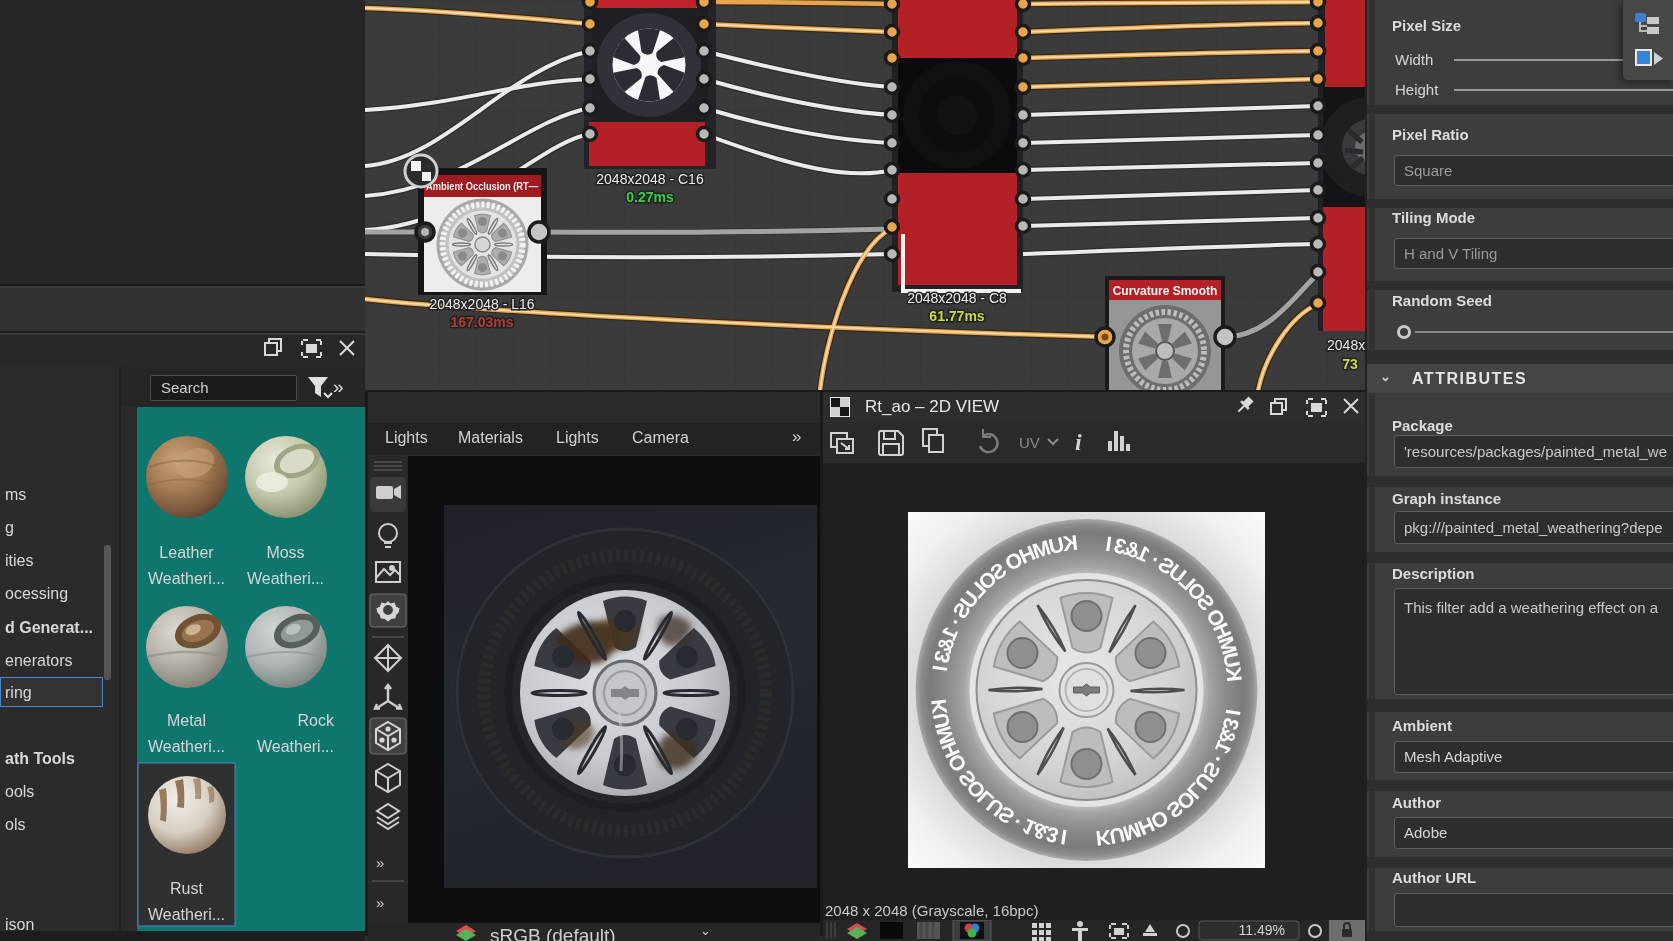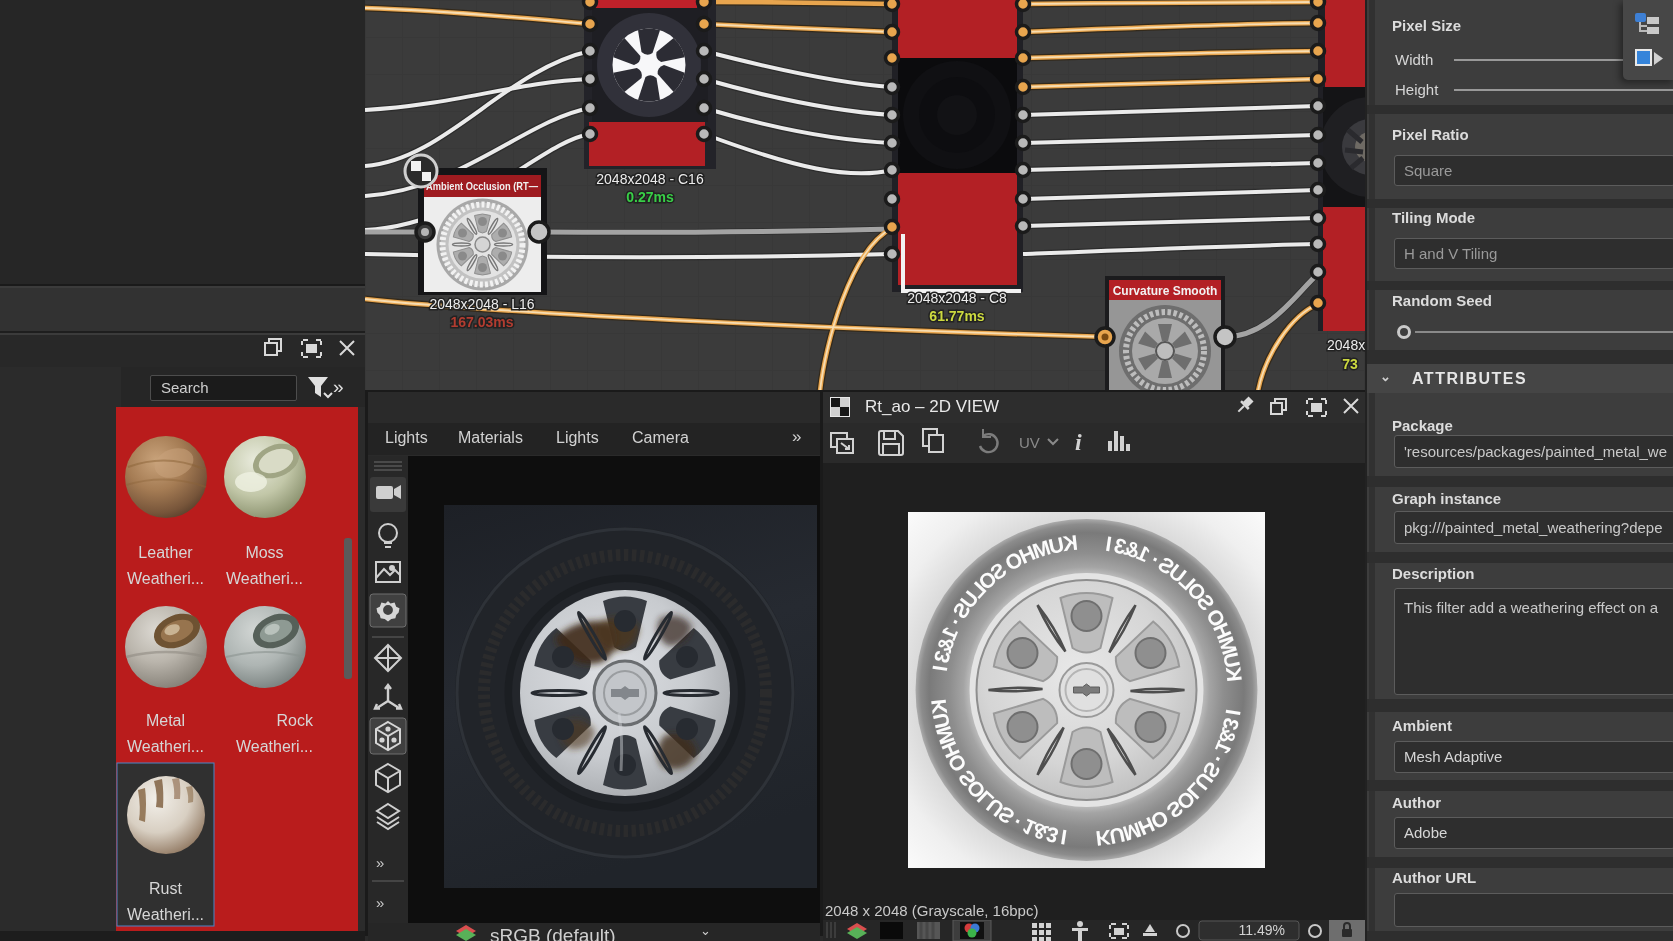--- a/index.html
+++ b/index.html
@@ -308,22 +308,37 @@
 
     <div class="abs" style="left:121px; top:32px; width:244px; height:40px; background:#262626;">
       <div class="abs" style="left:29px; top:8px; width:147px; height:26px; background:#1b1b1b; border:1px solid #4d4d4d; border-radius:2px; color:#cfcfcf; font-size:15px; line-height:24px; padding-left:10px;">Search</div>
       <div class="abs" style="left:212px; top:2px; width:30px; height:36px; color:#e0e0e0; font-size:19px; line-height:36px;">»</div>
       <svg width="30" height="30" style="position:absolute;left:183px;top:6px;">
         <path d="M4 4 H24 L17 13 V24 L11 20 V13 Z" fill="#e0e0e0"></path>
         <path d="M20 20 l4 4 l4 -4" stroke="#e0e0e0" stroke-width="2" fill="none"></path>
       </svg>
     </div>
 
-
-    <div class="abs" id="matgrid" style="left:116px; top:72px; width:242px; height:534px; background:#b91c1c; color:#d6d6d6; font-size:16px;">
+    <div class="abs" id="sidebar" style="left:0; top:32px; width:121px; height:574px; background:#2b2b2b; border-right:2px solid #1f1f1f; color:#d8d8d8; font-size:16px;">
+      <div class="abs" style="left:5px; top:119px;">ms</div>
+      <div class="abs" style="left:5px; top:152px;">g</div>
+      <div class="abs" style="left:5px; top:185px;">ities</div>
+      <div class="abs" style="left:5px; top:218px;">ocessing</div>
+      <div class="abs" style="left:5px; top:252px; font-weight:bold;">d Generat...</div>
+      <div class="abs" style="left:5px; top:285px;">enerators</div>
+      <div class="abs" style="left:0px; top:310px; width:103px; height:30px; border:1px solid #4a86c8; background:#333;"></div>
+      <div class="abs" style="left:5px; top:317px;">ring</div>
+      <div class="abs" style="left:5px; top:383px; font-weight:bold;">ath Tools</div>
+      <div class="abs" style="left:5px; top:416px;">ools</div>
+      <div class="abs" style="left:5px; top:449px;">ols</div>
+      <div class="abs" style="left:5px; top:549px;">ison</div>
+      <div class="abs" style="left:104px; top:178px; width:7px; height:135px; background:#555; border-radius:3px;"></div>
+    </div>
+
+    <div class="abs" id="matgrid" style="left:137px; top:72px; width:242px; height:534px; background:#0f766e; color:#d6d6d6; font-size:16px;">
       <svg width="242" height="534" style="position:absolute;left:0;top:0;">
         <defs>
           <radialGradient id="sphL" cx="0.38" cy="0.3" r="0.8">
             <stop offset="0" stop-color="#c9a37b"></stop>
               <stop offset="0.45" stop-color="#a57c54"></stop>
               <stop offset="0.8" stop-color="#77553a"></stop>
               <stop offset="1" stop-color="#4e3826"></stop>
           </radialGradient>
           <radialGradient id="sphM" cx="0.38" cy="0.3" r="0.85">
             <stop offset="0" stop-color="#e9ebdd"></stop>

